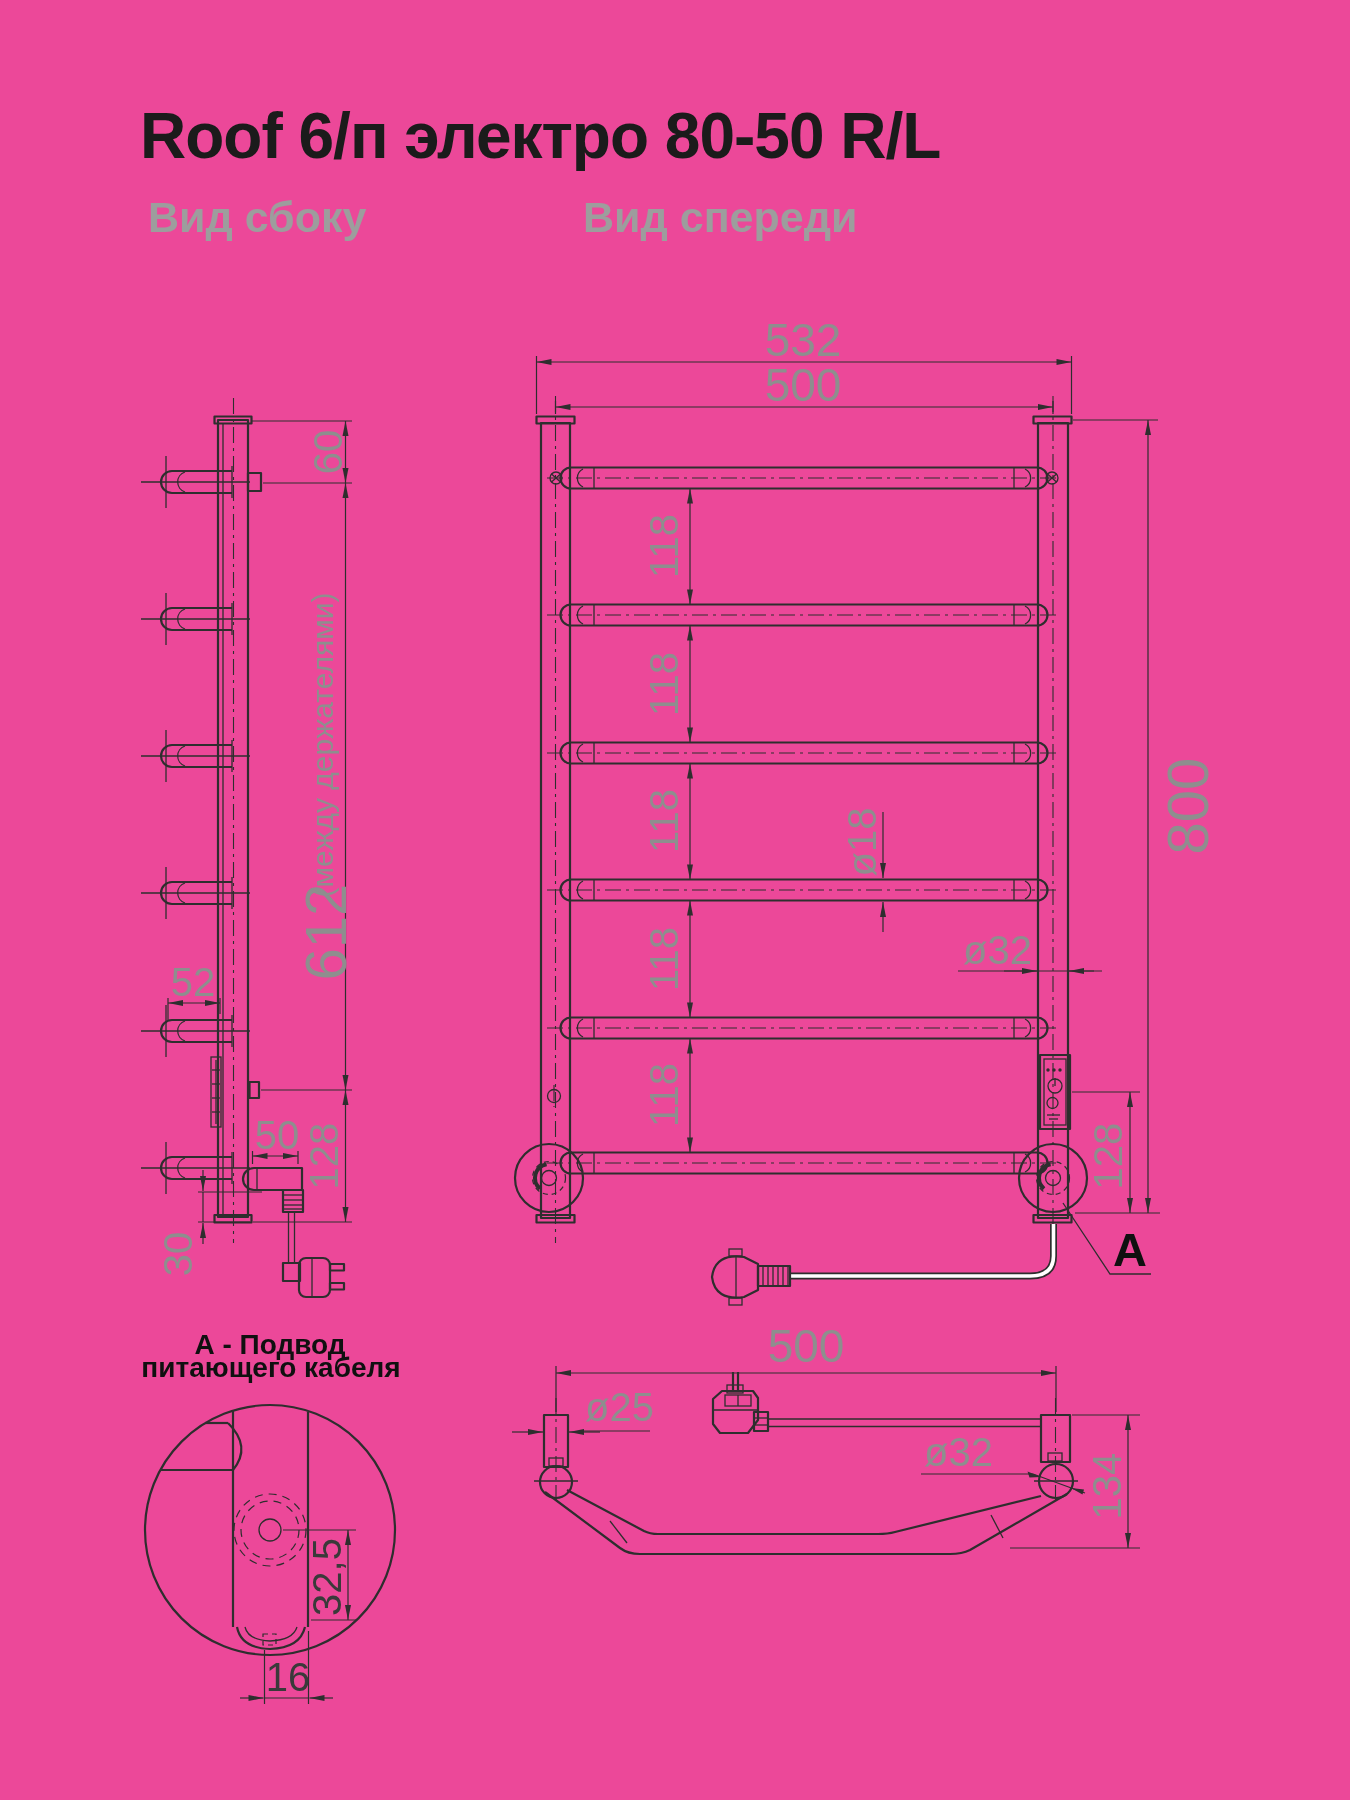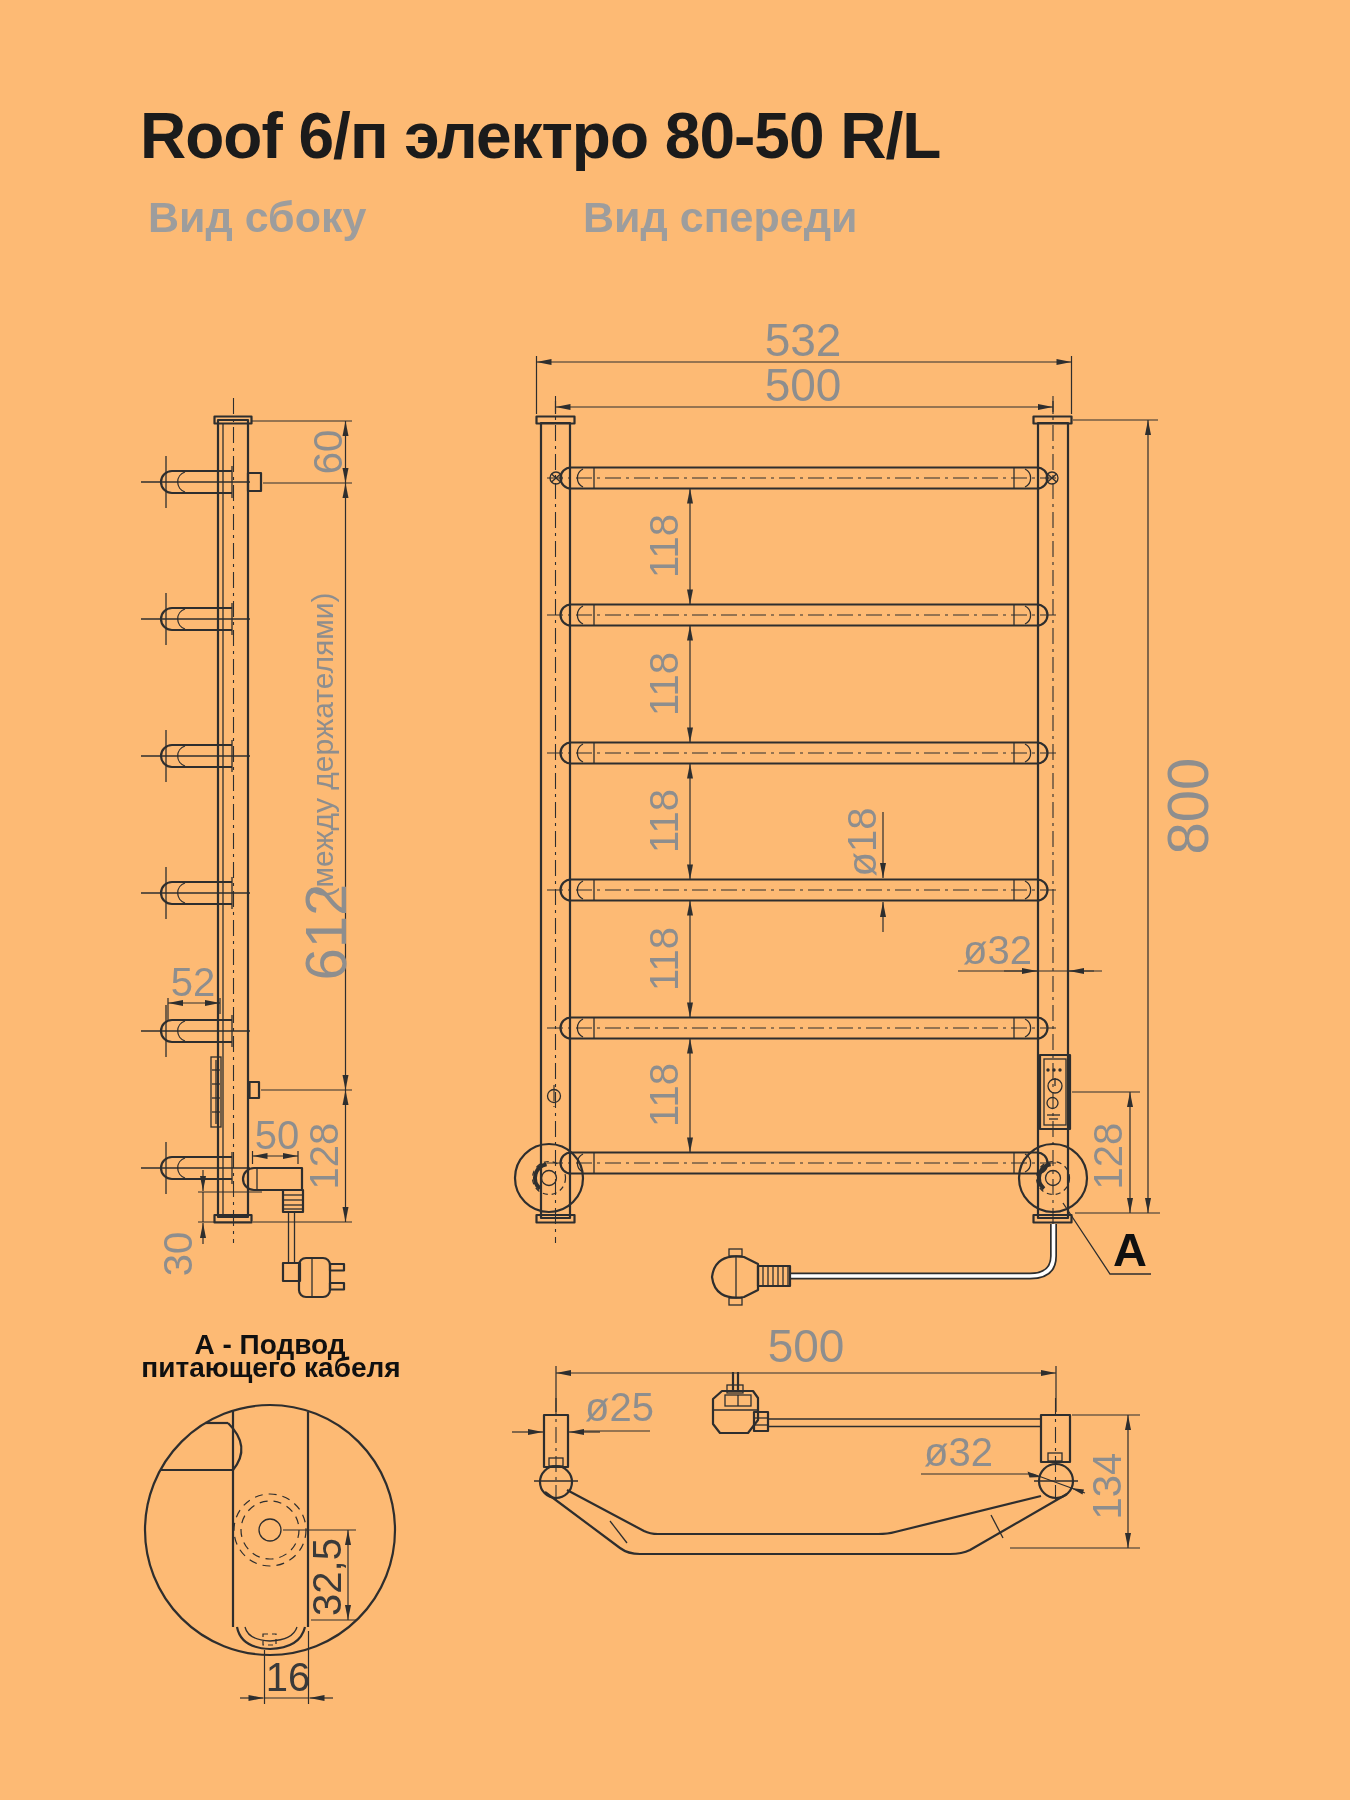--- a/index.html
+++ b/index.html
@@ -1,19 +1,19 @@
 <!DOCTYPE html>
 <html style="--c-line: #2e2e2e; --c-dim: #8e8e8e; --c-dark: #3a3a3a; --c-head: #9d9d9d; --c-title: #1b1b1b;"><head>
 <meta charset="utf-8">
 <style>
   :root{
     --c-line:#2e2e2e; --c-dim:#8e8e8e; --c-dark:#3a3a3a; --c-head:#9d9d9d; --c-title:#1b1b1b;
   }
   html,body{margin:0;padding:0;background:#fff;}
-  .page{position:relative;width:1350px;height:1800px;background:#fdba74;overflow:hidden;
+  .page{position:relative;width:1350px;height:1800px;background:#ec4899;overflow:hidden;
         font-family:"Liberation Sans","DejaVu Sans",sans-serif;}
   svg{display:block}
   
   .s2{stroke:var(--c-line);stroke-width:2.2;fill:none;stroke-linecap:butt;stroke-linejoin:round}
   .s1{stroke:var(--c-line);stroke-width:1.3;fill:none;stroke-linecap:butt}
   .s4{stroke:var(--c-line);stroke-width:4;fill:none}
   .dim{stroke:var(--c-line);stroke-width:1.2;fill:none}
   .cl{stroke:var(--c-line);stroke-width:1.1;fill:none;stroke-dasharray:16 5 3 5}
   .dsh{stroke:var(--c-line);stroke-width:1.2;fill:none;stroke-dasharray:8 6}
   .dsh2{stroke:var(--c-line);stroke-width:1.2;fill:none;stroke-dasharray:5 4}

